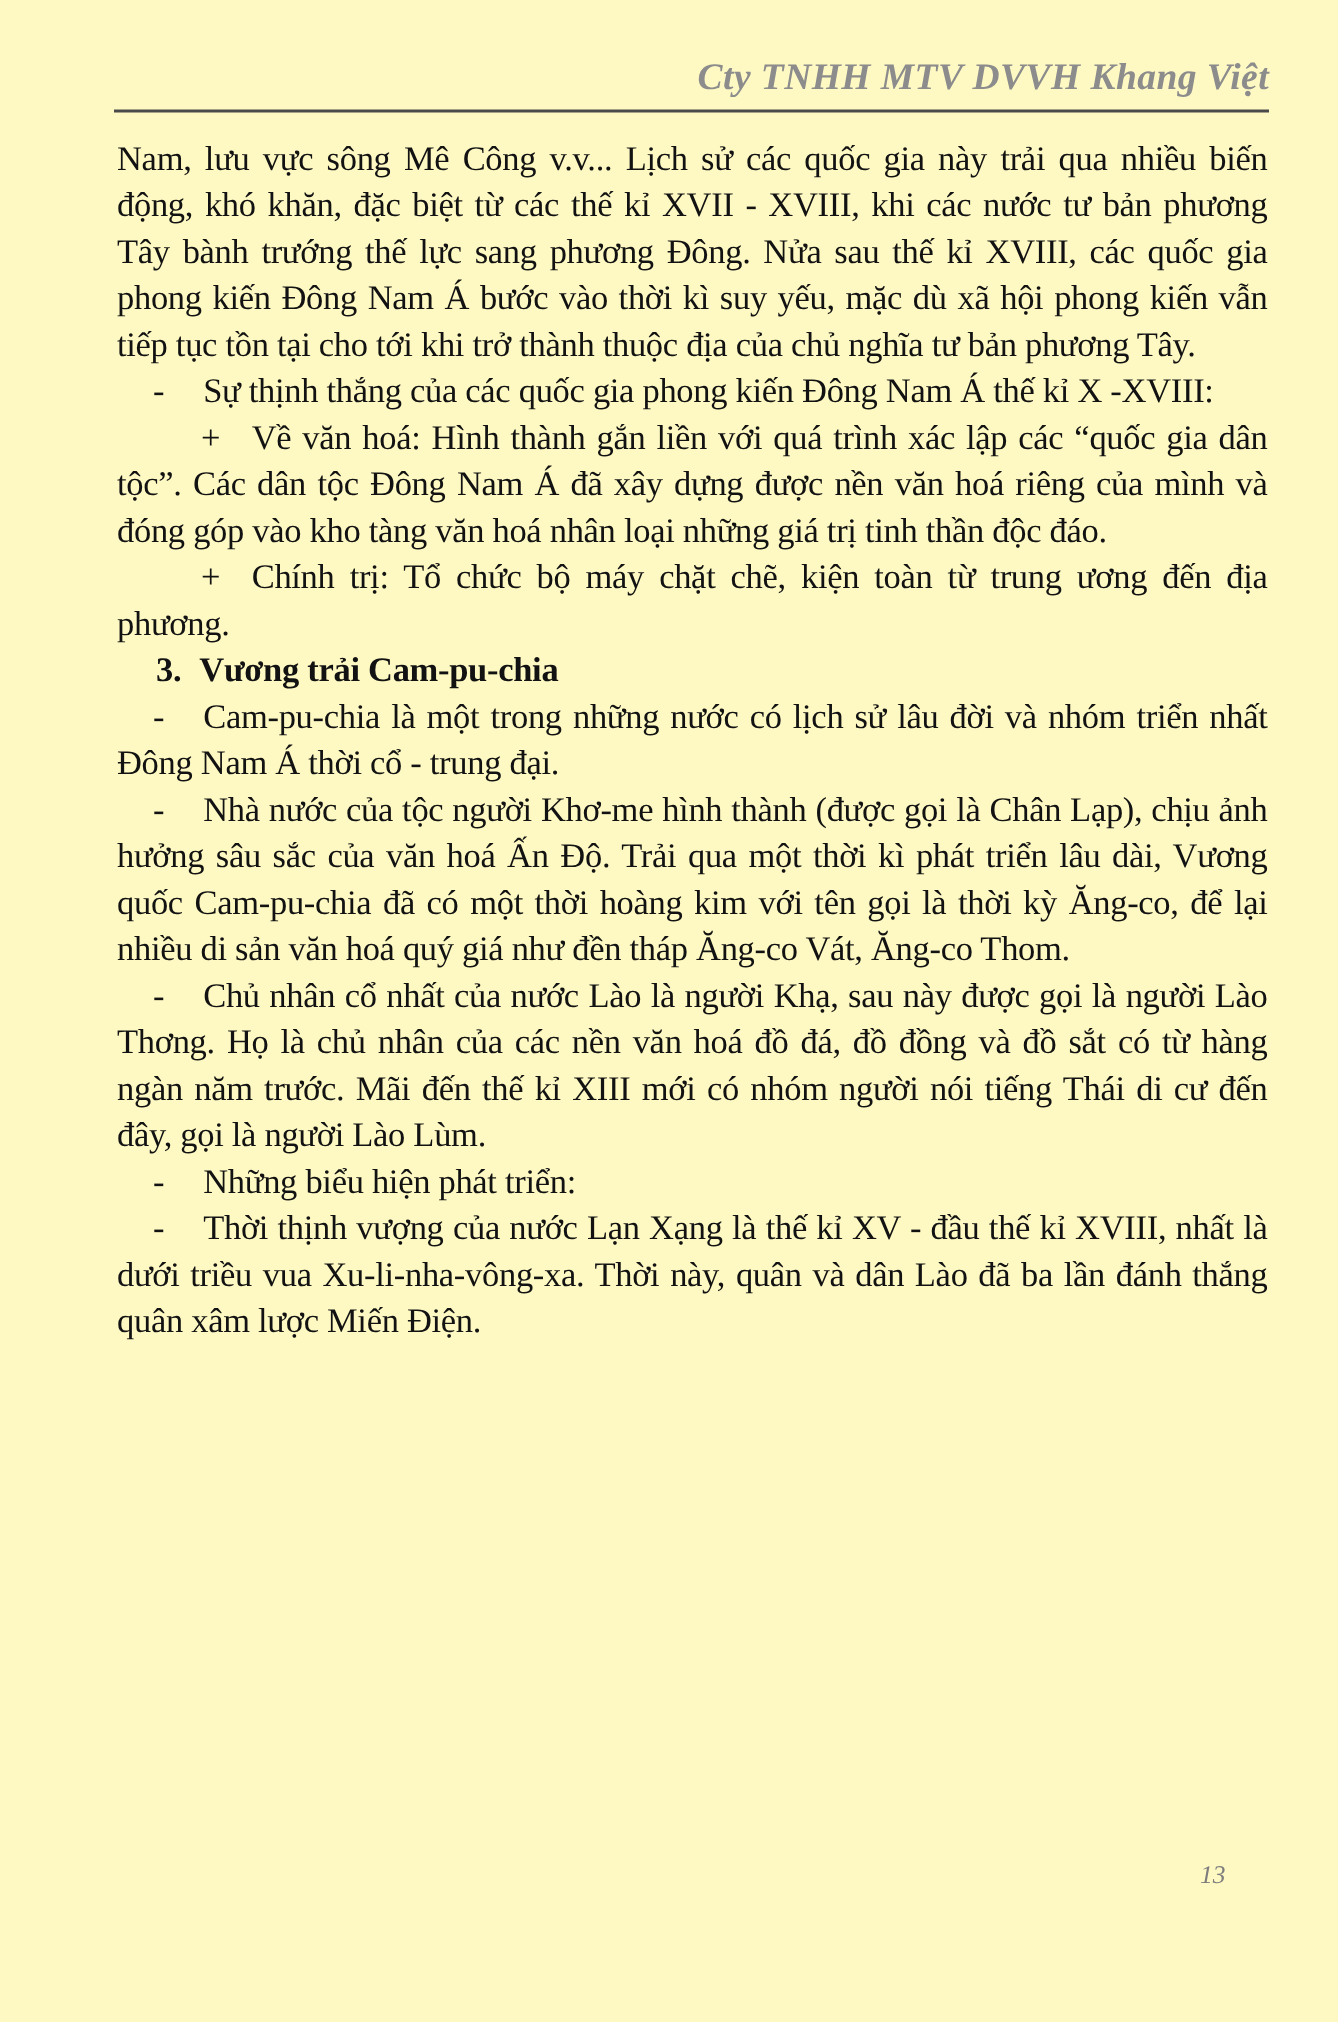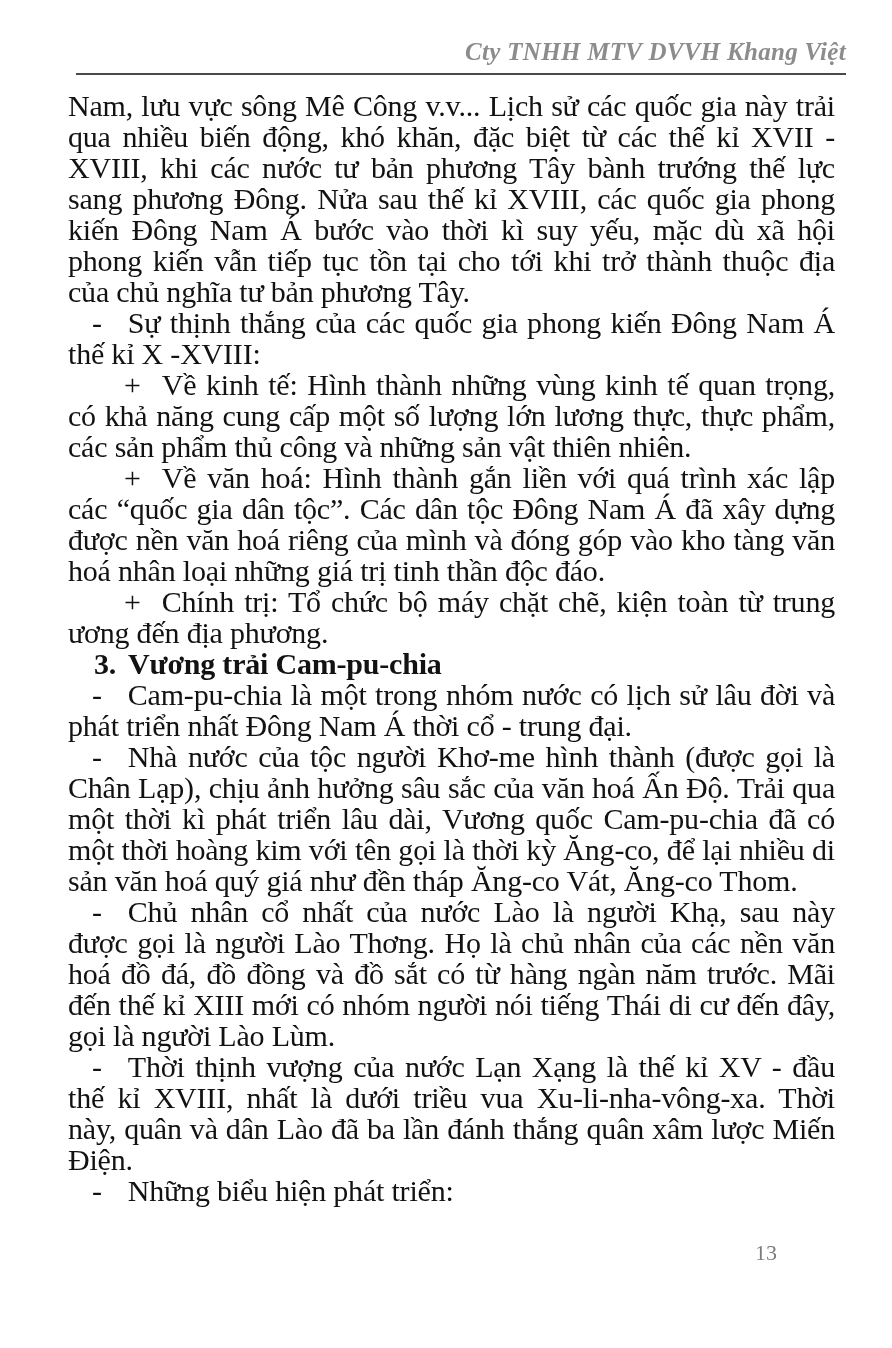--- a/index.html
+++ b/index.html
@@ -5,21 +5,21 @@
 <style>
   * { margin: 0; padding: 0; box-sizing: border-box; }
   html, body { background: #e8e8e8; }
   body { font-family: "Liberation Serif", "DejaVu Serif", serif; }
 
   .page {
     position: relative;
     width: 892px;
     height: 1348px;
     margin: 0 auto;
-    background: #ffffff;
+    background: #fef9c3;
     overflow: hidden;
   }
 
   .header {
     position: absolute;
     top: 38px;
     left: 76px;
     width: 770px;
     text-align: right;
     font-style: italic;
@@ -27,81 +27,81 @@
     font-size: 25px;
     color: #8c8c8c;
     padding-bottom: 7px;
     border-bottom: 2px solid #4a4a4a;
     letter-spacing: 0.3px;
   }
 
   .content {
     position: absolute;
     top: 90px;
-    left: 68px;
+    left: 78px;
     width: 767px;
-    font-size: 30px;
+    font-size: 23px;
     line-height: 31px;
     color: #121212;
     text-align: justify;
     letter-spacing: -0.2px;
   }
   .content p { margin: 0; }
 
   .para          { text-indent: 0; }
   .para-indent   { text-indent: 27px; }
   .dash-item     { text-indent: 24px; }
   .plus-item     { text-indent: 56px; }
   .heading       { text-indent: 26px; font-weight: bold; }
 
   .marker-dash   { padding-right: 26px; }
   .marker-plus   { padding-right: 21px; }
   .marker-num    { padding-right: 12px; }
 
   .page-number {
     position: absolute;
     top: 1240px;
-    left: 755px;
-    font-size: 22px;
+    left: 800px;
+    font-size: 17px;
     color: #7d7d7d;
+    font-style: italic;
   }
 </style>
 </head>
 <body>
 
 <div class="page">
 
   <div class="header">
     <span>Cty TNHH MTV DVVH Khang Việt</span>
   </div>
 
   <div class="content">
 
     <p class="para">Nam, lưu vực sông Mê Công v.v... Lịch sử các quốc gia này trải qua nhiều biến động, khó khăn, đặc biệt từ các thế kỉ XVII - XVIII, khi các nước tư bản phương Tây bành trướng thế lực sang phương Đông. Nửa sau thế kỉ XVIII, các quốc gia phong kiến Đông Nam Á bước vào thời kì suy yếu, mặc dù xã hội phong kiến vẫn tiếp tục tồn tại cho tới khi trở thành thuộc địa của chủ nghĩa tư bản phương Tây.</p>
 
     <p class="dash-item"><span class="marker-dash">-</span><span>Sự thịnh thắng của các quốc gia phong kiến Đông Nam Á thế kỉ X -XVIII:</span></p>
 
-    <p class="plus-item"><span class="marker-plus">+</span><span>Về kinh tế: Hình thành những vùng kinh tế quan trọng, có khả năng cung cấp một số lượng lớn lương thực, thực phẩm, các sản phẩm thủ công và những sản vật thiên nhiên.</span></p>
 
     <p class="plus-item"><span class="marker-plus">+</span><span>Về văn hoá: Hình thành gắn liền với quá trình xác lập các “quốc gia dân tộc”. Các dân tộc Đông Nam Á đã xây dựng được nền văn hoá riêng của mình và đóng góp vào kho tàng văn hoá nhân loại những giá trị tinh thần độc đáo.</span></p>
 
     <p class="plus-item"><span class="marker-plus">+</span><span>Chính trị: Tổ chức bộ máy chặt chẽ, kiện toàn từ trung ương đến địa phương.</span></p>
 
     <p class="heading"><span class="marker-num">3.</span><span>Vương trải Cam-pu-chia</span></p>
 
-    <p class="dash-item"><span class="marker-dash">-</span><span>Cam-pu-chia là một trong nhóm nước có lịch sử lâu đời và phát triển nhất Đông Nam Á thời cổ - trung đại.</span></p>
+    <p class="dash-item"><span class="marker-dash">-</span><span>Cam-pu-chia là một trong những nước có lịch sử lâu đời và nhóm triển nhất Đông Nam Á thời cổ - trung đại.</span></p>
 
     <p class="dash-item"><span class="marker-dash">-</span><span>Nhà nước của tộc người Khơ-me hình thành (được gọi là Chân Lạp), chịu ảnh hưởng sâu sắc của văn hoá Ấn Độ. Trải qua một thời kì phát triển lâu dài, Vương quốc Cam-pu-chia đã có một thời hoàng kim với tên gọi là thời kỳ Ăng-co, để lại nhiều di sản văn hoá quý giá như đền tháp Ăng-co Vát, Ăng-co Thom.</span></p>
 
 
 
     <p class="dash-item"><span class="marker-dash">-</span><span>Chủ nhân cổ nhất của nước Lào là người Khạ, sau này được gọi là người Lào Thơng. Họ là chủ nhân của các nền văn hoá đồ đá, đồ đồng và đồ sắt có từ hàng ngàn năm trước. Mãi đến thế kỉ XIII mới có nhóm người nói tiếng Thái di cư đến đây, gọi là người Lào Lùm.</span></p>
 
 
+    <p class="dash-item"><span class="marker-dash">-</span><span>Những biểu hiện phát triển:</span></p>
+
     <p class="dash-item"><span class="marker-dash">-</span><span>Thời thịnh vượng của nước Lạn Xạng là thế kỉ XV - đầu thế kỉ XVIII, nhất là dưới triều vua Xu-li-nha-vông-xa. Thời này, quân và dân Lào đã ba lần đánh thắng quân xâm lược Miến Điện.</span></p>
-
-    <p class="dash-item"><span class="marker-dash">-</span><span>Những biểu hiện phát triển:</span></p>
 
   </div>
 
   <div class="page-number">13</div>
 
 </div>
 
 </body></html>

